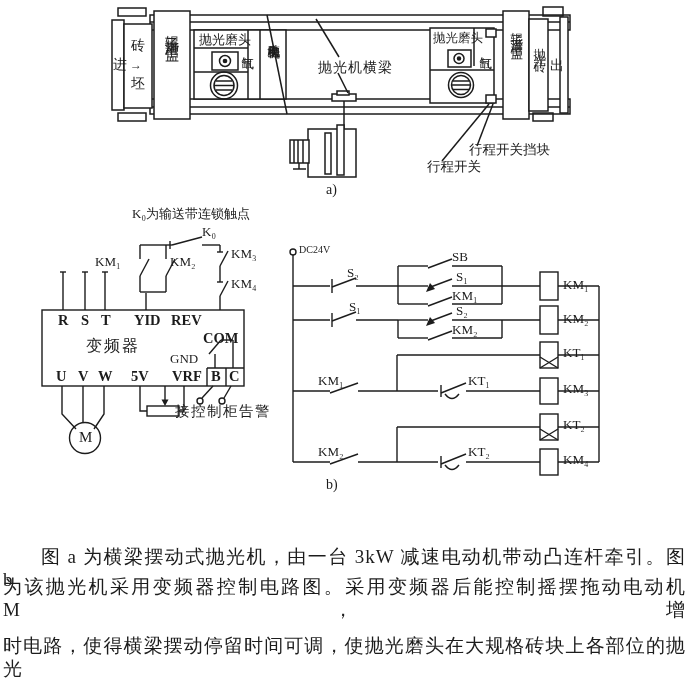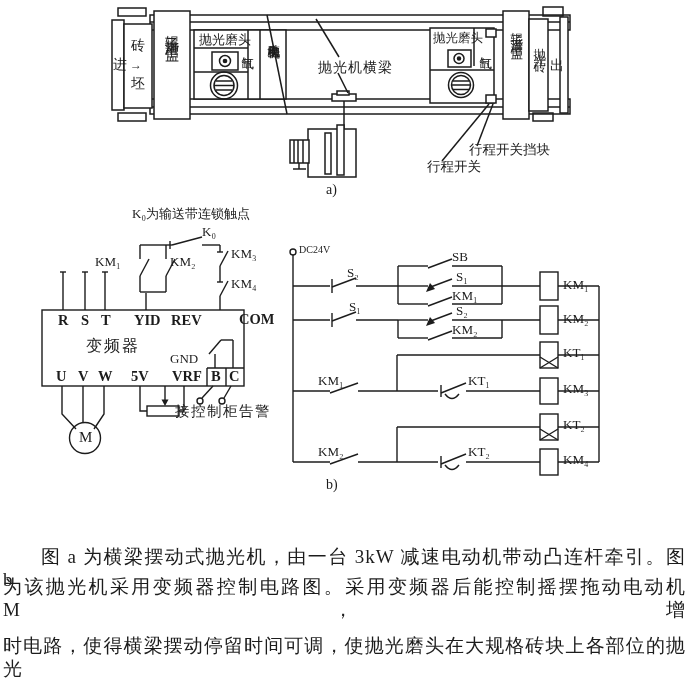--- a/index.html
+++ b/index.html
@@ -252,21 +252,21 @@
   <div class="lbl small" style="left:231px;top:247px;">KM₃</div>
   <div class="lbl small" style="left:231px;top:277px;">KM₄</div>
   <div class="lbl" style="left:86px;top:337px;font-size:16px;letter-spacing:2px;">变频器</div>
   <div class="lbl small" style="left:170px;top:352px;">GND</div>
 
   <div class="lbl term" style="left:58px;top:313px;">R</div>
   <div class="lbl term" style="left:81px;top:313px;">S</div>
   <div class="lbl term" style="left:101px;top:313px;">T</div>
   <div class="lbl term" style="left:134px;top:313px;">YID</div>
   <div class="lbl term" style="left:171px;top:313px;">REV</div>
-  <div class="lbl term" style="left:203px;top:312px;margin-left:36px;">COM</div>
+  <div class="lbl term" style="left:203px;top:331px;">COM</div>
 
   <div class="lbl term" style="left:56px;top:369px;">U</div>
   <div class="lbl term" style="left:78px;top:369px;">V</div>
   <div class="lbl term" style="left:98px;top:369px;">W</div>
   <div class="lbl term" style="left:131px;top:369px;">5V</div>
   <div class="lbl term" style="left:152px;top:369px;margin-left:20px;">VRF</div>
   <div class="lbl term" style="left:211px;top:369px;">B</div>
   <div class="lbl term" style="left:229px;top:369px;">C</div>
   <div class="lbl" style="left:79px;top:429px;font-size:15px;">M</div>
   <div class="lbl" style="left:175px;top:404px;font-size:14.5px;letter-spacing:1.5px;text-align:right;">接控制柜告警</div>

